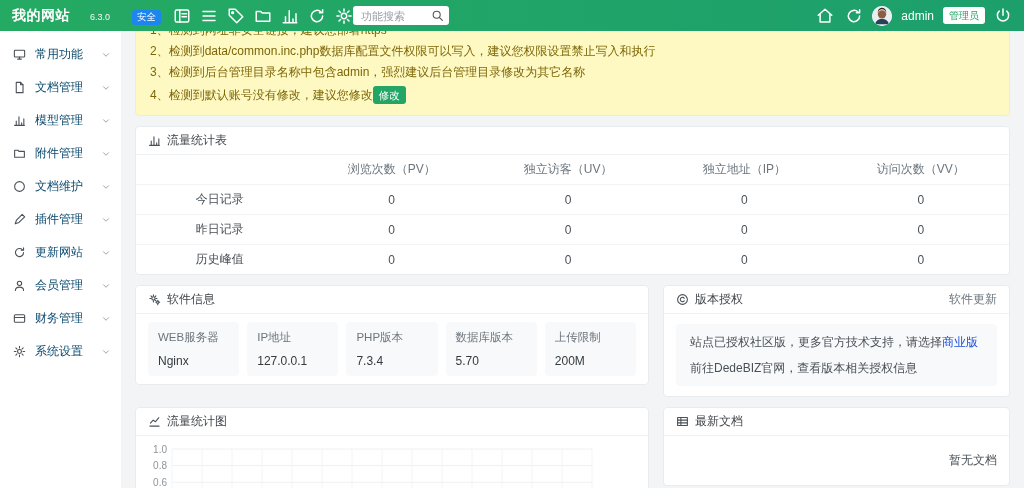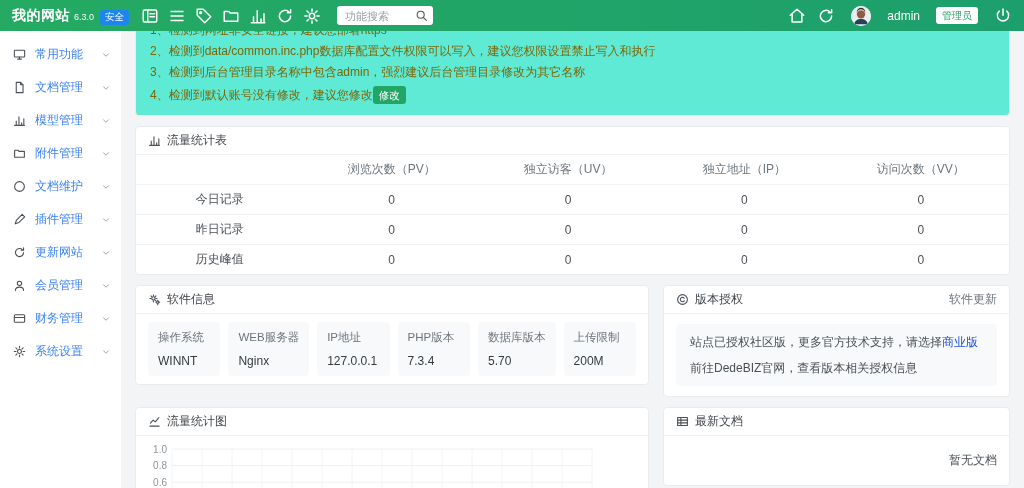--- a/index.html
+++ b/index.html
@@ -2,48 +2,48 @@
 <html><head>
 <meta charset="utf-8">
 <style>
   * { margin:0; padding:0; box-sizing:border-box; }
   html,body { width:1024px; height:488px; overflow:hidden; }
   body { font-family:"Liberation Sans","DejaVu Sans",sans-serif; background:#f3f4f6; color:#495057; font-size:12px; }
 
   
   .topbar { position:fixed; top:0; left:0; width:1024px; height:31px;
     background:linear-gradient(90deg,#25aa63,#1d9f6c); display:flex; align-items:center; color:#fff; z-index:10; }
-  .brand { display:flex; align-items:baseline; gap:4px; padding:0 10px 0 12px; min-width:110px; }
+  .brand { display:flex; align-items:baseline; gap:20px; padding:0 10px 0 12px; min-width:110px; }
   .brand-name { font-size:14px; font-weight:bold; letter-spacing:.5px; }
   .brand-ver { font-size:9px; opacity:.95; }
   .badge-safe { background:#1d86ee; color:#fff; font-size:9.5px; padding:1px 5px; border-radius:3px; margin-left:2px; }
   .top-tools { display:flex; align-items:center; gap:9px; margin-left:2px; }
   .tool-btn { width:18px; height:18px; display:flex; align-items:center; justify-content:center; cursor:pointer; }
   .tool-btn svg { width:13px; height:13px; }
-  .search-wrap { position:relative; margin-left:16px; }
+  .search-wrap { position:relative; margin-left:0; }
   .search-input { width:96px; height:19px; border:none; border-radius:3px; padding:0 22px 0 8px; font-size:11px; color:#333; outline:none; background:#fff; font-family:inherit; }
   .search-input::placeholder { color:#9aa0a6; }
   .search-icon { position:absolute; right:5px; top:3px; width:13px; height:13px; color:#555; }
-  .top-right { margin-left:auto; display:flex; align-items:center; gap:16px; padding-right:12px; }
+  .top-right { margin-left:auto; display:flex; align-items:center; gap:9px; padding-right:12px; }
   .avatar { width:20px; height:20px; border-radius:50%; overflow:hidden; background:#fff; }
   .user-name { font-size:12px; }
   .role-badge { background:#fff; color:#23a566; font-size:10px; padding:1.5px 6px; border-radius:3px; }
 
   
   .sidebar { position:fixed; top:31px; left:0; width:121px; height:457px; background:#fff; padding-top:7px; }
-  .side-item { display:flex; align-items:center; height:33px; padding:0 10px 0 13px; cursor:pointer; color:#3b82f6; }
+  .side-item { display:flex; align-items:center; height:33px; padding:0 10px 0 13px; cursor:pointer; color:#0c4a6e; }
   .side-item .s-icon { width:13px; height:13px; margin-right:9px; color:#495057; flex:none; }
   .side-item .s-icon svg { width:13px; height:13px; display:block; }
   .side-label { font-size:12px; flex:1; white-space:nowrap; }
   .chev { width:10px; height:10px; color:#8a939b; }
   .chev svg { width:10px; height:10px; display:block; }
 
   
   .main { margin-left:121px; padding:11px 14px; display:flex; flex-direction:column; gap:10px; }
-  .alert { background:#5eead4; border:1px solid #f7ecc4; border-radius:4px; padding:8px 14px; color:#7d6608; }
+  .alert { background:#fef9c3; border:1px solid #f7ecc4; border-radius:4px; padding:8px 14px; color:#7d6608; }
   .alert-line { font-size:12px; line-height:15px; padding:3px 0; display:flex; align-items:center; }
   .btn-fix { background:#23a566; color:#fff; font-size:10.5px; padding:1.5px 6px; border-radius:3px; cursor:pointer; }
 
   .panel { background:#fff; border:1px solid #e9ecef; border-radius:4px; overflow:hidden; }
   .panel-header { height:28px; display:flex; align-items:center; gap:6px; padding:0 12px; border-bottom:1px solid #eff1f3; color:#41464b; font-size:12px; }
   .panel-header .p-icon { width:13px; height:13px; color:#495057; }
   .panel-header .p-icon svg { width:13px; height:13px; display:block; }
   .panel-header .header-link { margin-left:auto; color:#6c757d; cursor:pointer; font-size:12px; }
 
   table.stats { width:100%; border-collapse:collapse; }
@@ -374,24 +374,20 @@
               <svg viewBox="0 0 24 24" fill="none" stroke="currentColor" stroke-width="2" stroke-linecap="round" stroke-linejoin="round" style="width:100%;height:100%;display:block">
                 <circle cx="10" cy="10" r="3"></circle>
                 <path d="M10 3.5v2M10 14.5v2M3.5 10h2M14.5 10h2M5.4 5.4l1.4 1.4M13.2 13.2l1.4 1.4M14.6 5.4l-1.4 1.4"></path>
                 <circle cx="18" cy="17" r="2.2"></circle>
                 <path d="M18 13.5v1.3M18 20.2v1.3M14.5 17h1.3M20.2 17h1.3"></path>
               </svg>
             </span>
           <span>软件信息</span>
         </div>
         <div class="soft-body" id="soft-body">
-            <div class="soft-card">
-       <div class="soft-label">操作系统</div>
-       <div class="soft-value">WINNT</div>
-     </div>
             <div class="soft-card">
        <div class="soft-label">WEB服务器</div>
        <div class="soft-value">Nginx</div>
      </div>
             <div class="soft-card">
        <div class="soft-label">IP地址</div>
        <div class="soft-value">127.0.0.1</div>
      </div>
             <div class="soft-card">
        <div class="soft-label">PHP版本</div>

